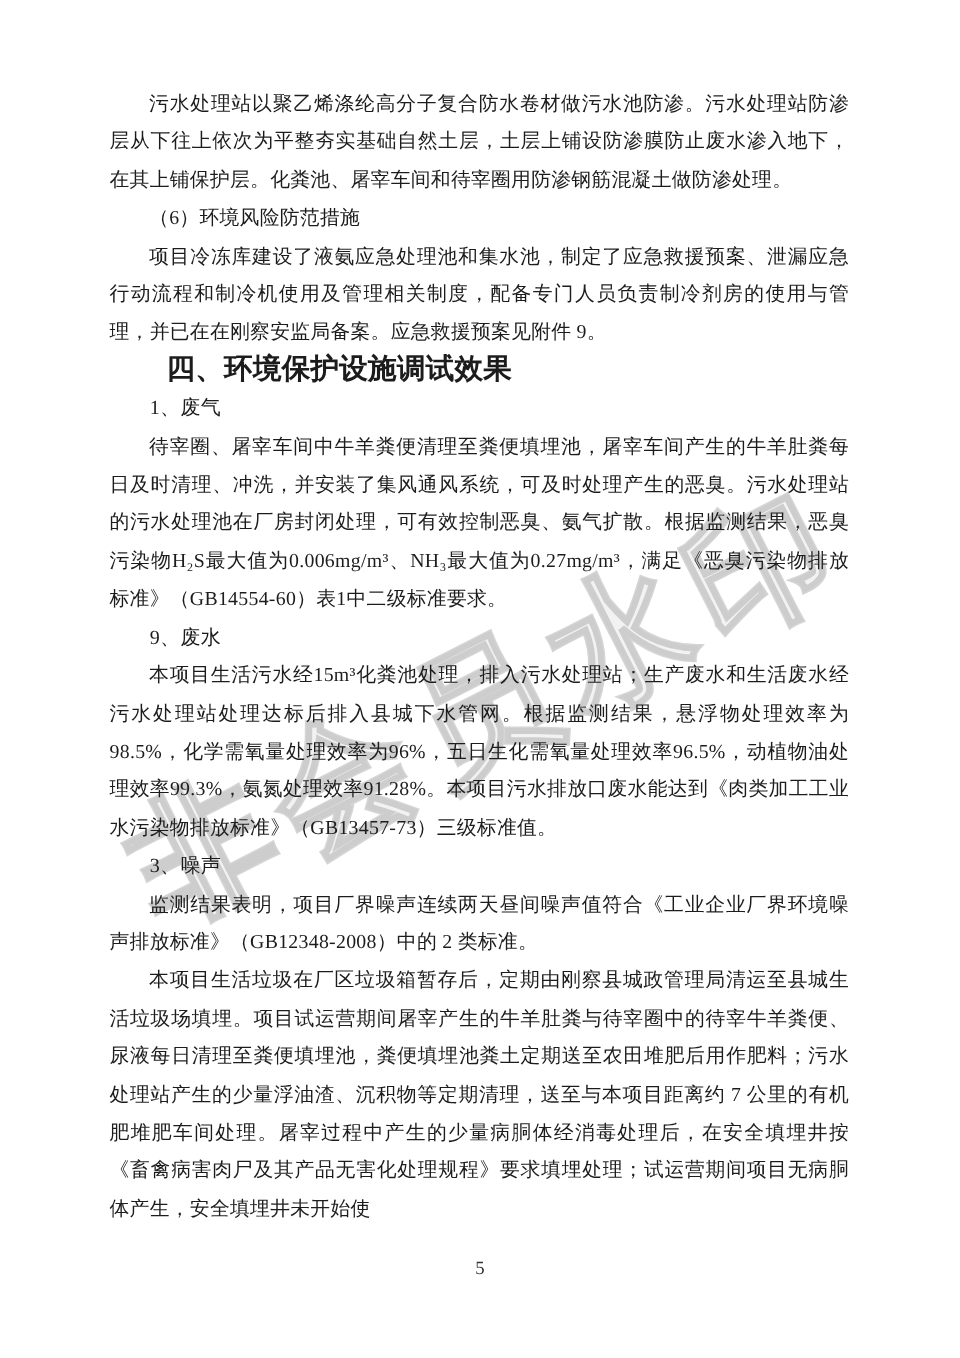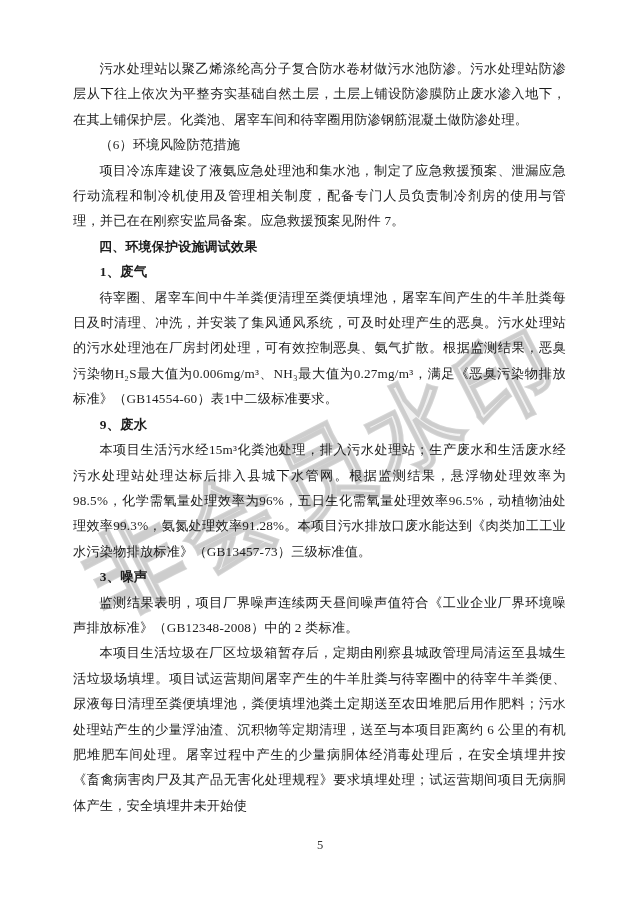--- a/index.html
+++ b/index.html
@@ -30,29 +30,29 @@
     margin: 0;
     text-indent: 2em;
   }
   .sub-heading {
     margin: 0;
     text-indent: 2em;
     font-weight: normal;
   }
   .section-heading {
     margin: 7px 0 0 0;
-    font-size: 13px;
+    font-size: 19px;
     font-weight: bold;
     text-indent: 0;
     line-height: 25.4px;
   }
   .num-heading {
     margin: 5px 0 0 0;
     font-size: 13.4px;
-    font-weight: bold;
+    font-weight: normal;
     text-indent: 0;
     line-height: 25.4px;
   }
   .watermark {
     position: absolute;
     left: 55px;
     top: 408px;
     width: 540px;
     text-align: center;
     white-space: nowrap;
@@ -83,36 +83,36 @@
 <div class="page">
 
   <div class="watermark">非会员水印</div>
 
   <div class="content">
 
     <p>污水处理站以聚乙烯涤纶高分子复合防水卷材做污水池防渗。污水处理站防渗层从下往上依次为平整夯实基础自然土层，土层上铺设防渗膜防止废水渗入地下，在其上铺保护层。化粪池、屠宰车间和待宰圈用防渗钢筋混凝土做防渗处理。</p>
 
     <p class="sub-heading">（6）环境风险防范措施</p>
 
-    <p>项目冷冻库建设了液氨应急处理池和集水池，制定了应急救援预案、泄漏应急行动流程和制冷机使用及管理相关制度，配备专门人员负责制冷剂房的使用与管理，并已在在刚察安监局备案。应急救援预案见附件 7。</p>
+    <p>项目冷冻库建设了液氨应急处理池和集水池，制定了应急救援预案、泄漏应急行动流程和制冷机使用及管理相关制度，配备专门人员负责制冷剂房的使用与管理，并已在在刚察安监局备案。应急救援预案见附件 9。</p>
 
     <p class="section-heading">四、环境保护设施调试效果</p>
 
     <p class="num-heading">1、废气</p>
 
     <p>待宰圈、屠宰车间中牛羊粪便清理至粪便填埋池，屠宰车间产生的牛羊肚粪每日及时清理、冲洗，并安装了集风通风系统，可及时处理产生的恶臭。污水处理站的污水处理池在厂房封闭处理，可有效控制恶臭、氨气扩散。根据监测结果，恶臭污染物H₂S最大值为0.006mg/m³、NH₃最大值为0.27mg/m³，满足《恶臭污染物排放标准》（GB14554-60）表1中二级标准要求。</p>
 
     <p class="num-heading">9、废水</p>
 
     <p>本项目生活污水经15m³化粪池处理，排入污水处理站；生产废水和生活废水经污水处理站处理达标后排入县城下水管网。根据监测结果，悬浮物处理效率为98.5%，化学需氧量处理效率为96%，五日生化需氧量处理效率96.5%，动植物油处理效率99.3%，氨氮处理效率91.28%。本项目污水排放口废水能达到《肉类加工工业水污染物排放标准》（GB13457-73）三级标准值。</p>
 
     <p class="num-heading">3、噪声</p>
 
     <p>监测结果表明，项目厂界噪声连续两天昼间噪声值符合《工业企业厂界环境噪声排放标准》（GB12348-2008）中的 2 类标准。</p>
 
 
-    <p>本项目生活垃圾在厂区垃圾箱暂存后，定期由刚察县城政管理局清运至县城生活垃圾场填埋。项目试运营期间屠宰产生的牛羊肚粪与待宰圈中的待宰牛羊粪便、尿液每日清理至粪便填埋池，粪便填埋池粪土定期送至农田堆肥后用作肥料；污水处理站产生的少量浮油渣、沉积物等定期清理，送至与本项目距离约 6 公里的有机肥堆肥车间处理。屠宰过程中产生的少量病胴体经消毒处理后，在安全填埋井按《畜禽病害肉尸及其产品无害化处理规程》要求填埋处理；试运营期间项目无病胴体产生，安全填埋井未开始使</p>
+    <p>本项目生活垃圾在厂区垃圾箱暂存后，定期由刚察县城政管理局清运至县城生活垃圾场填埋。项目试运营期间屠宰产生的牛羊肚粪与待宰圈中的待宰牛羊粪便、尿液每日清理至粪便填埋池，粪便填埋池粪土定期送至农田堆肥后用作肥料；污水处理站产生的少量浮油渣、沉积物等定期清理，送至与本项目距离约 7 公里的有机肥堆肥车间处理。屠宰过程中产生的少量病胴体经消毒处理后，在安全填埋井按《畜禽病害肉尸及其产品无害化处理规程》要求填埋处理；试运营期间项目无病胴体产生，安全填埋井未开始使</p>
 
   </div>
 
   <div class="page-number">5</div>
 
 </div>
 
 </body></html>

